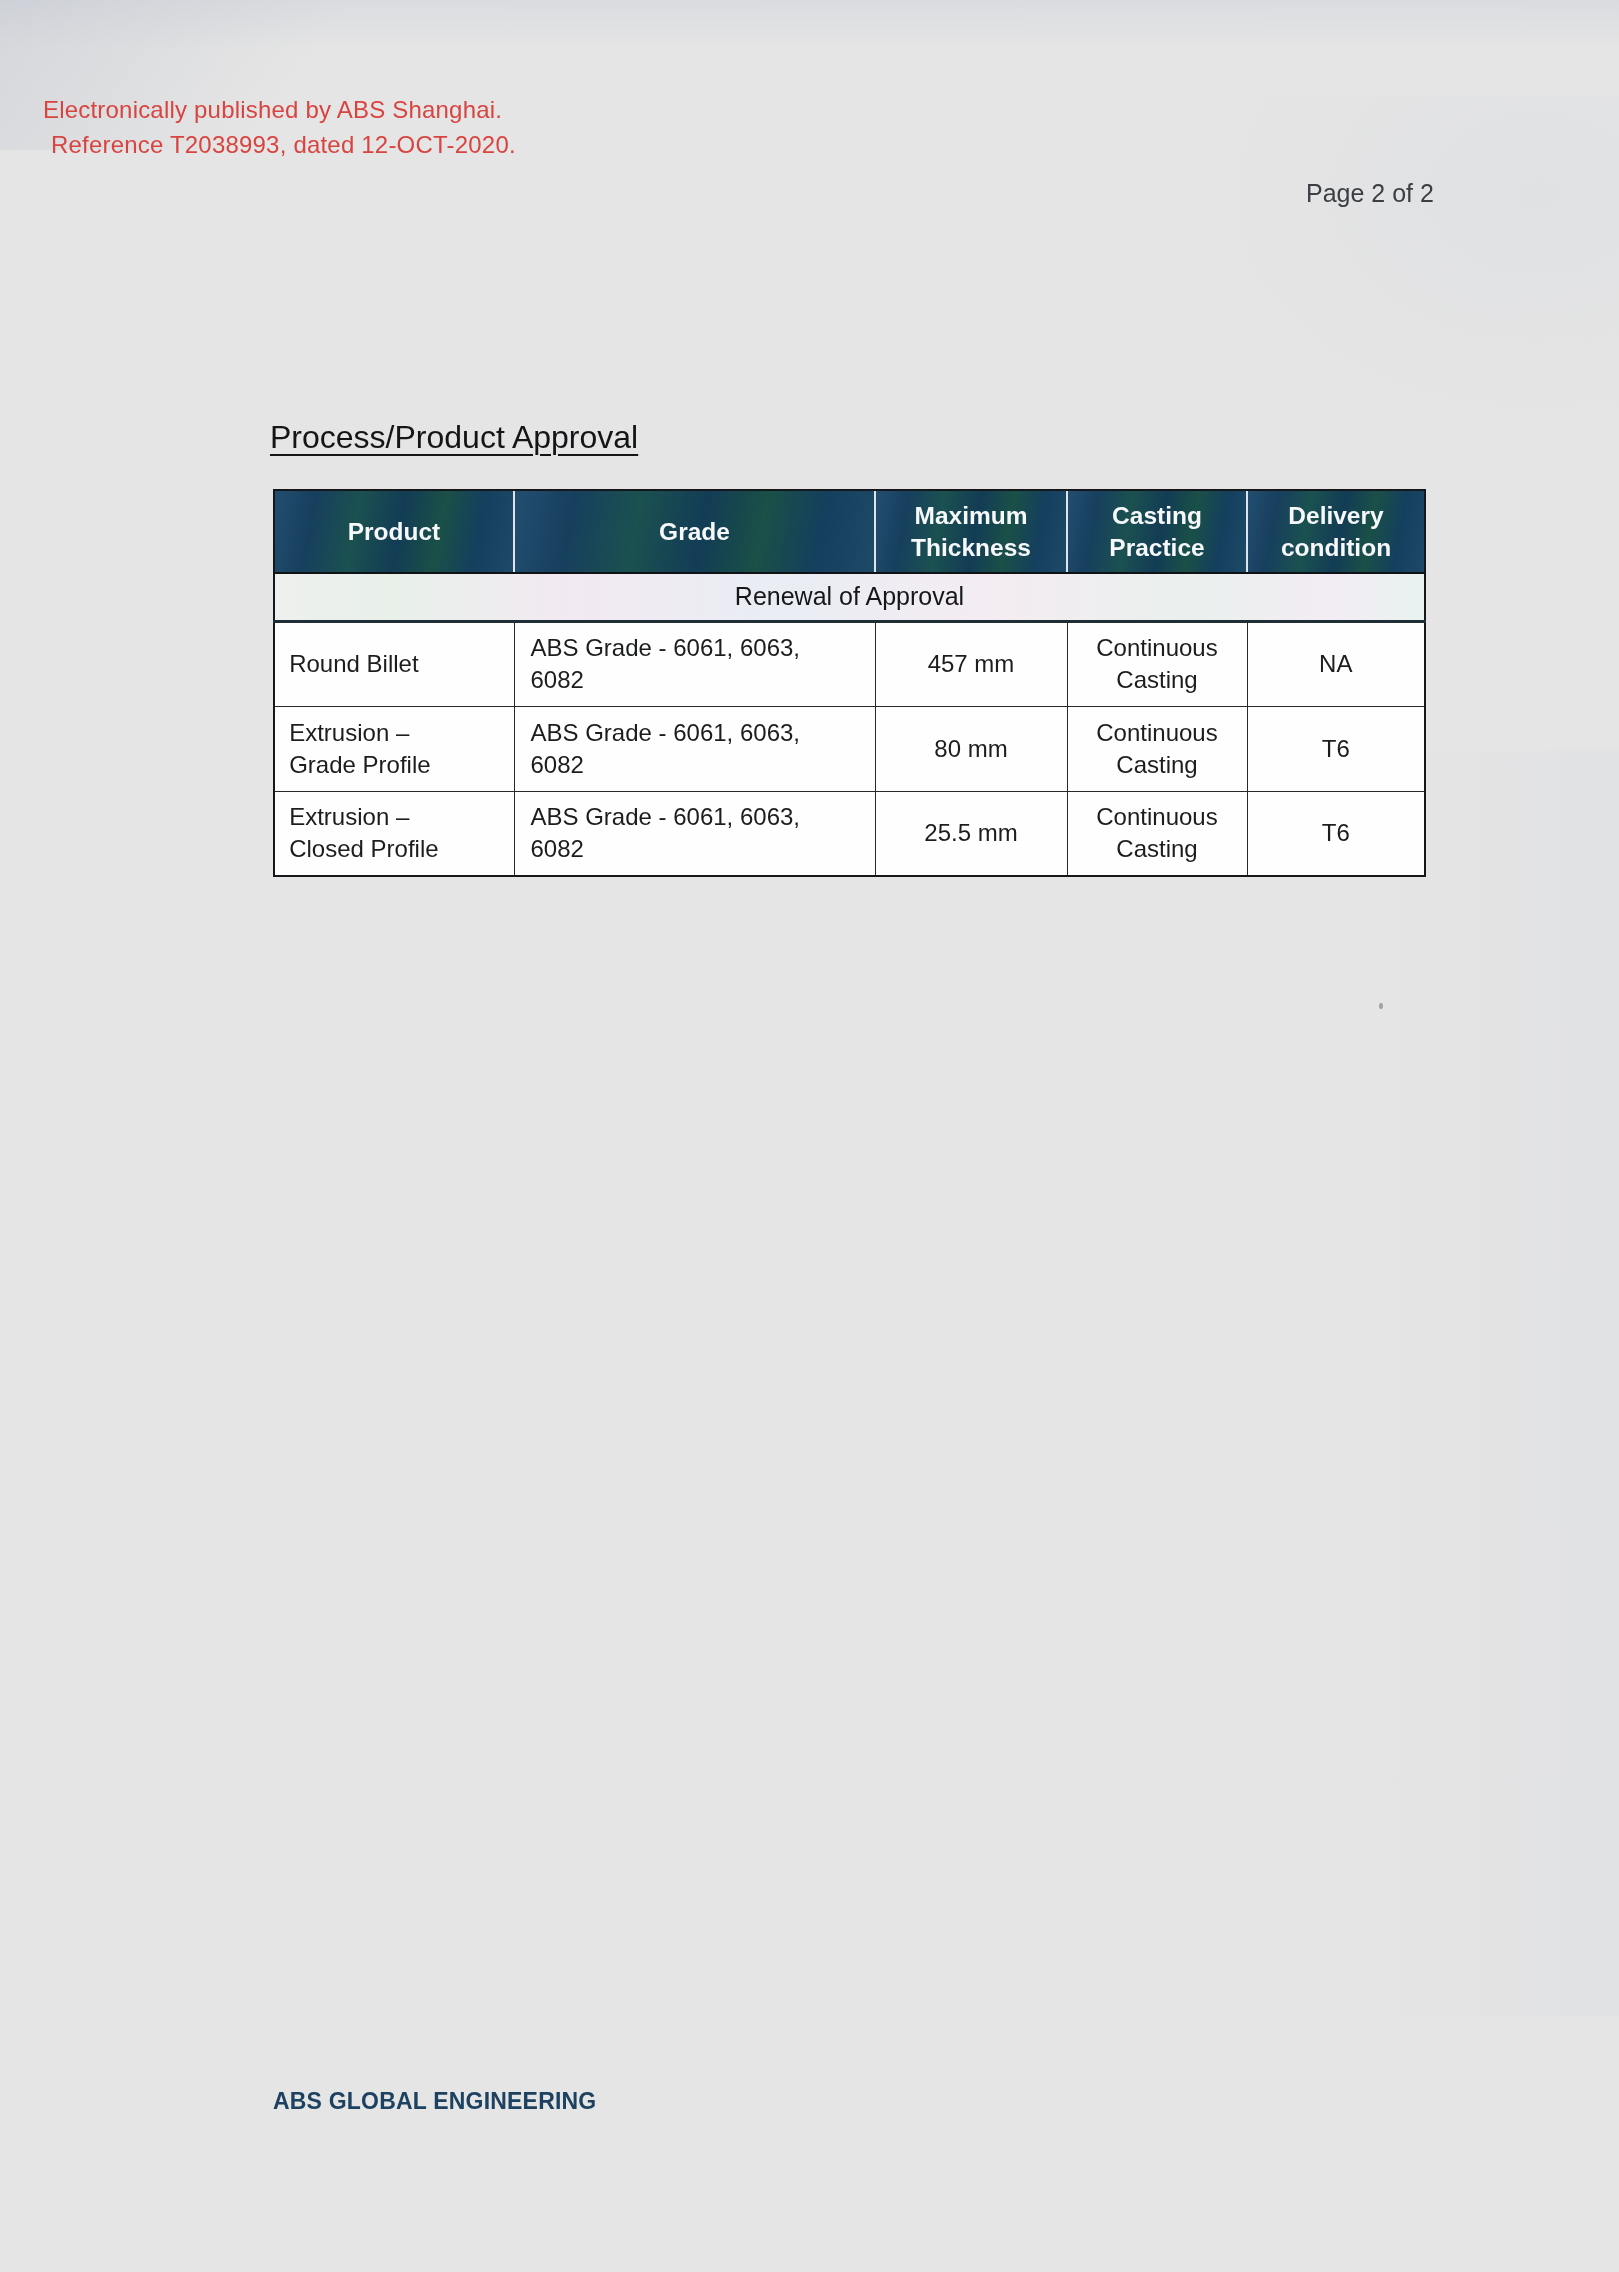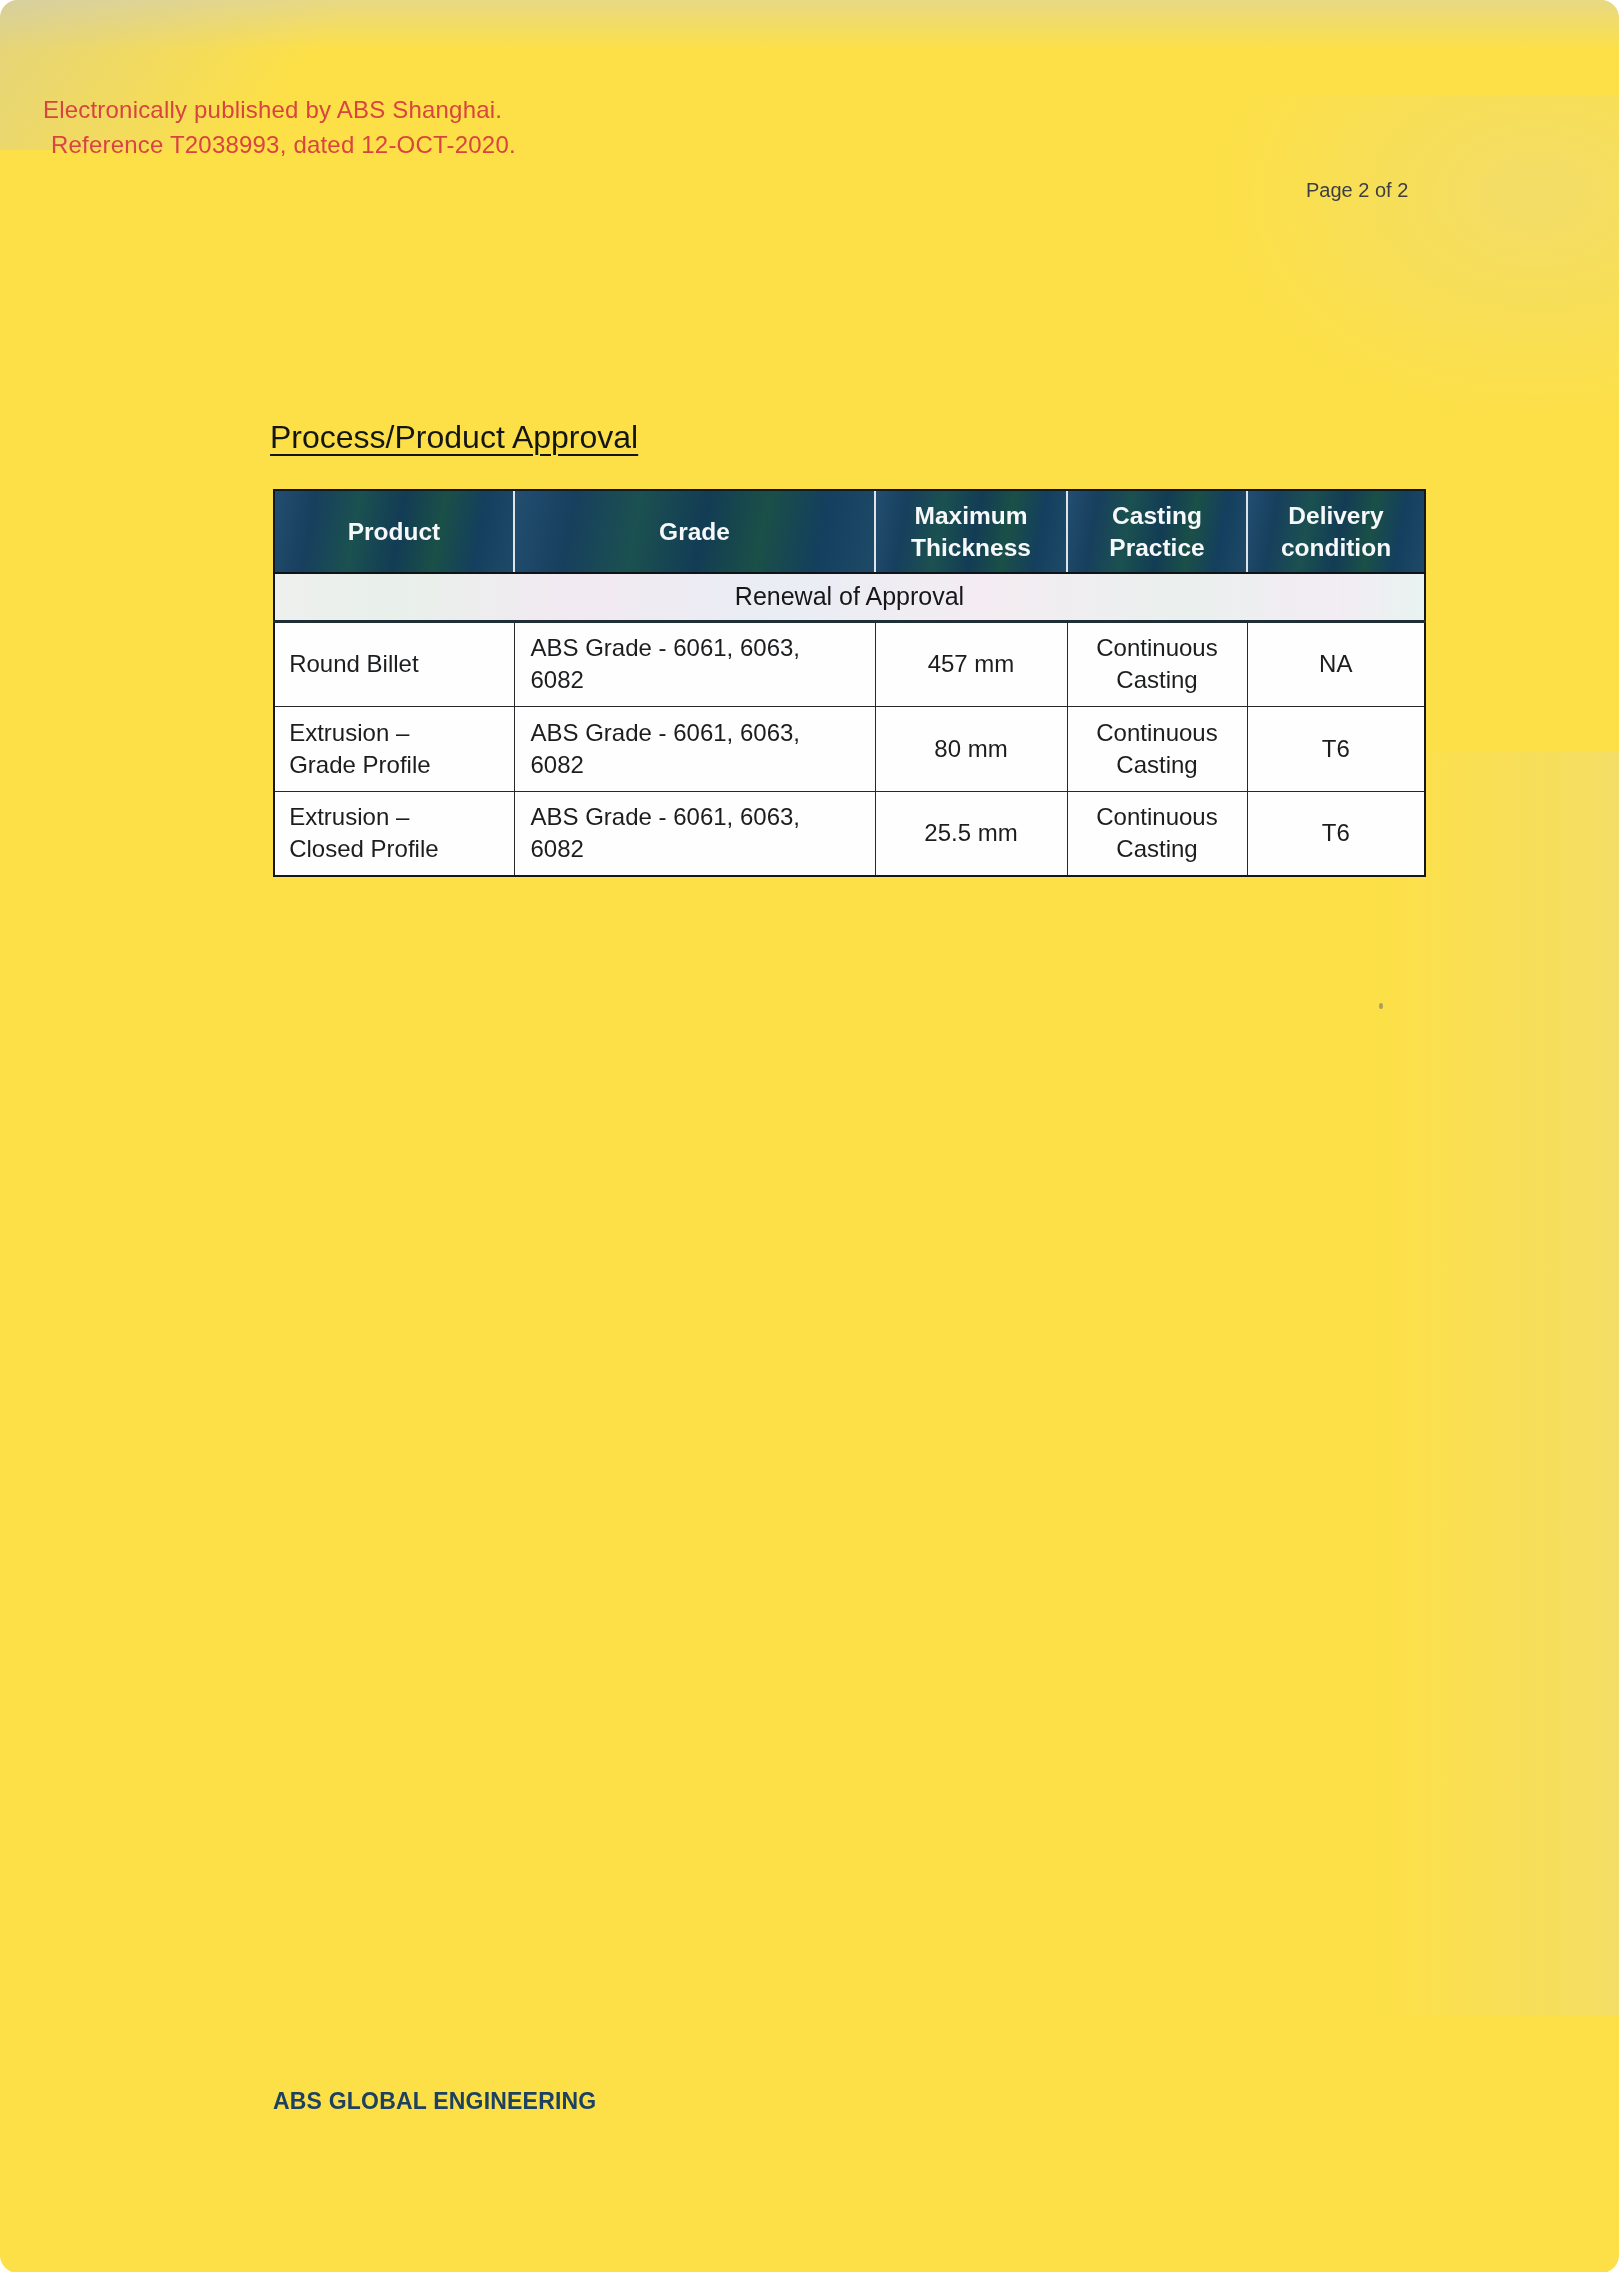--- a/index.html
+++ b/index.html
@@ -1,24 +1,23 @@
 <!DOCTYPE html>
 <html style="font-size:12.7px"><head>
 <meta charset="utf-8">
 <style>
   html, body { margin: 0; padding: 0; background: #ffffff; }
   .page {
     position: relative;
     width: 1619px;
     height: 2273px;
-    background: #fde047;
+    background: #e5e5e5;
     font-family: "Liberation Sans", "DejaVu Sans", sans-serif;
     color: #1c1d1f;
     overflow: hidden;
-    border-radius: 18px;
   }
 
   
   .shade-top {
     position: absolute; top: 0; left: 0; right: 0; height: 51px;
     background: linear-gradient(to bottom, rgba(203,207,216,0.42), rgba(255,255,255,0));
     pointer-events: none;
   }
   .shade-topleft {
     position: absolute; top: 0; left: 0; width: 459px; height: 150px;
@@ -44,21 +43,21 @@
   .stamp {
     position: absolute; left: 43px; top: 92px;
     color: #d84440; font-size: 24px; line-height: 35px;
     letter-spacing: 0.2px;
   }
   .stamp .l2 { margin-left: 8px; }
 
   
   .pagenum {
     position: absolute; left: 1306px; top: 179px;
-    color: #3c3e44; font-size: 20px;
+    color: #3c3e44; font-size: 25px;
   }
 
   
   .heading {
     position: absolute; left: 270px; top: 419px;
     margin: 0; font-size: 32px; font-weight: normal; color: #141517;
     text-decoration: underline; text-underline-offset: 5.5px;
     text-decoration-thickness: 2.4px;
   }
 

